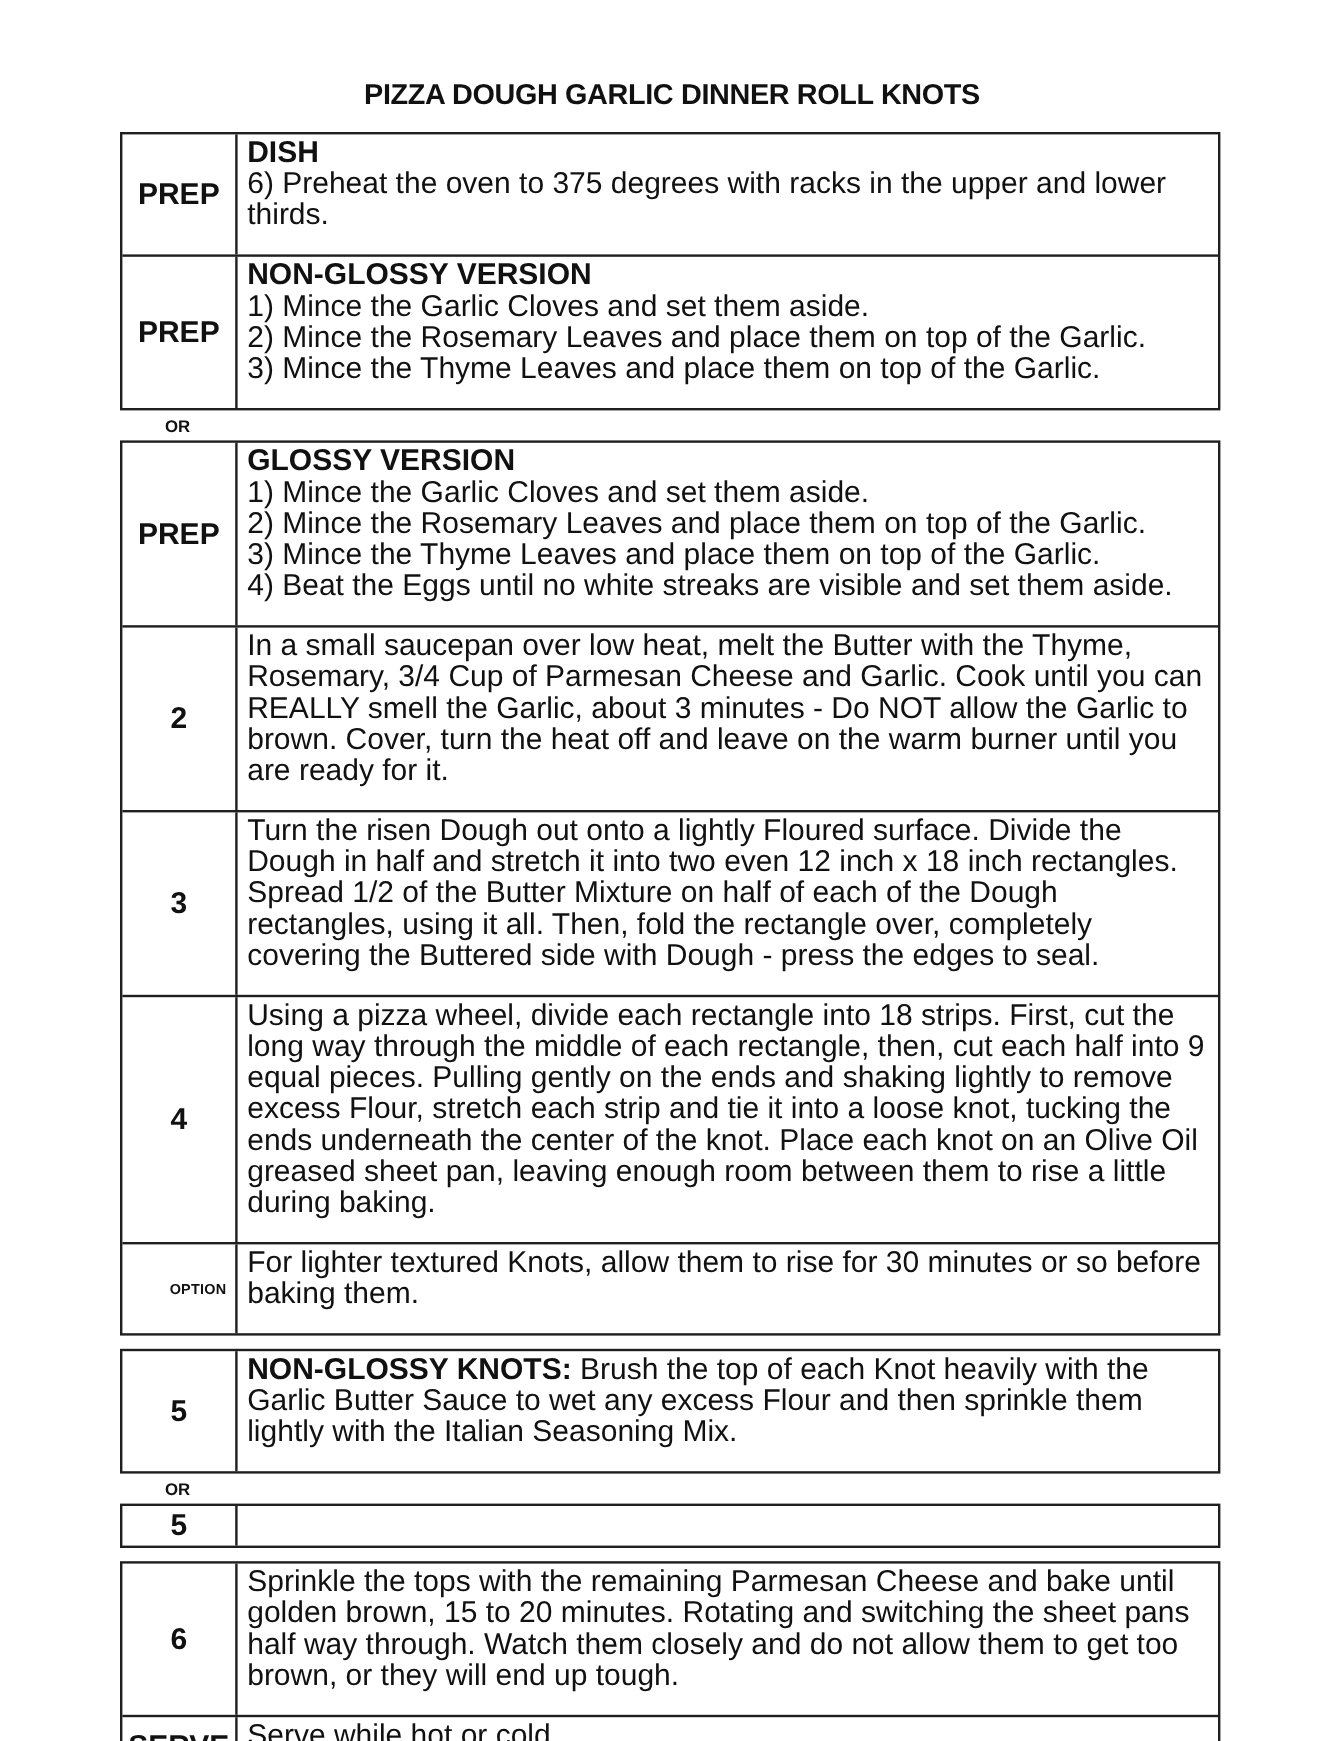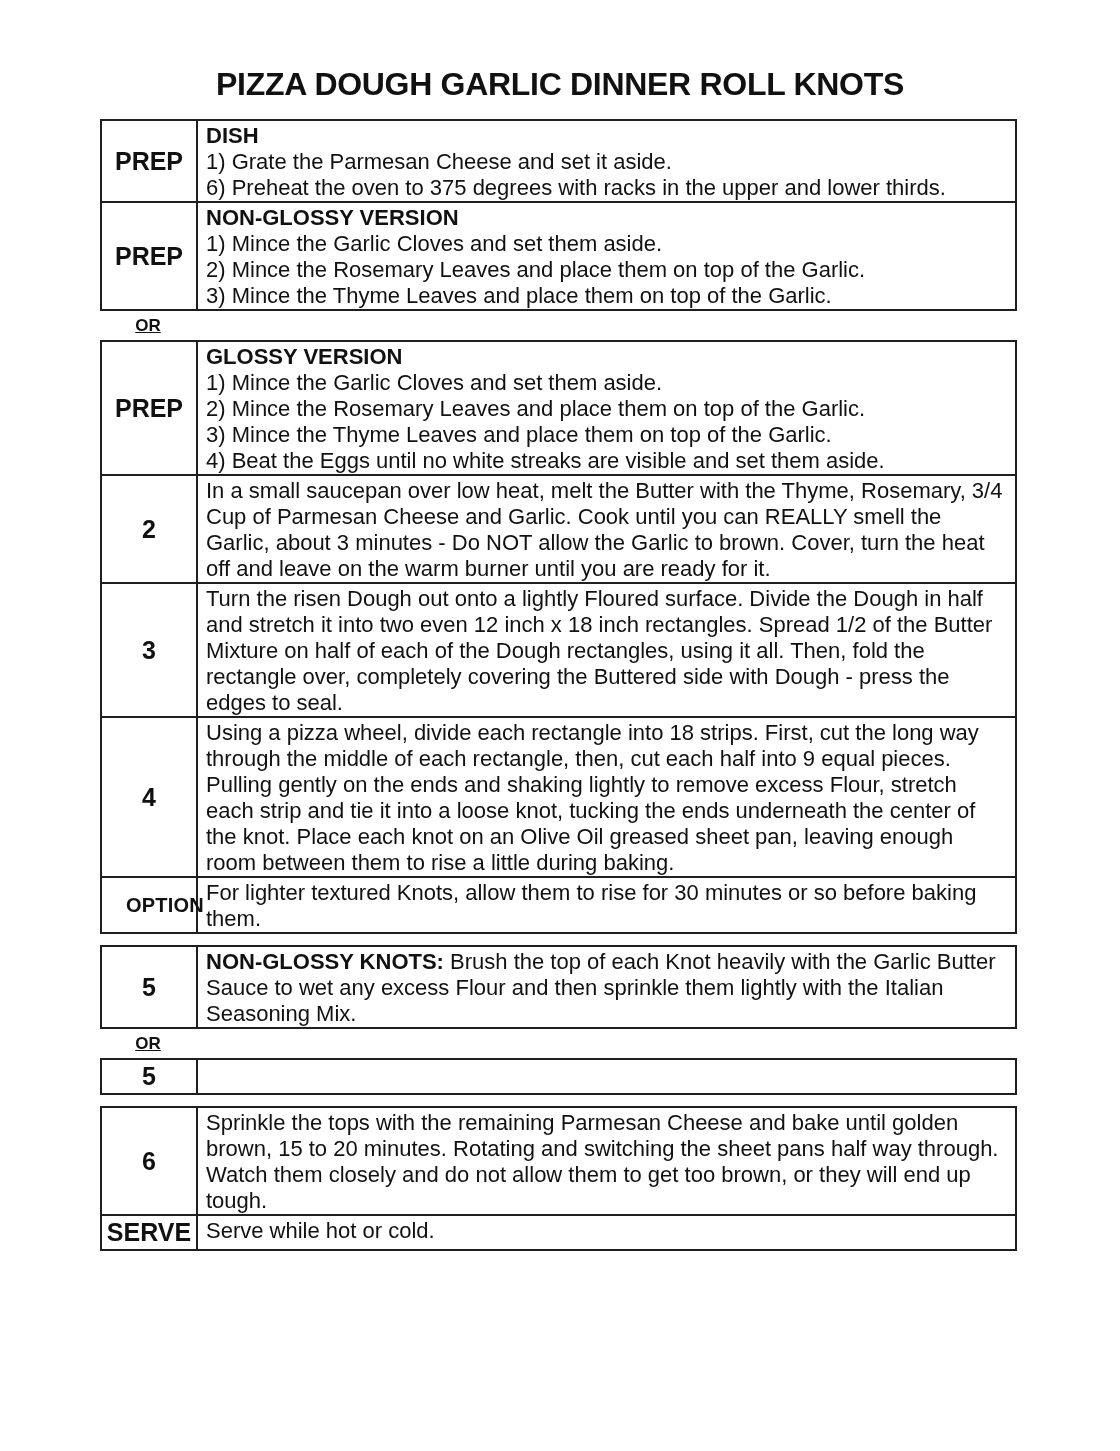--- a/index.html
+++ b/index.html
@@ -22,21 +22,21 @@
   .page {
     width: 1120px;
     height: 1451px;
     background: var(--bg);
     overflow: hidden;
   }
   .title {
     margin-top: 66px;
     text-align: center;
     font-weight: bold;
-    font-size: 32px;
+    font-size: 24px;
     letter-spacing: -0.3px;
     color: var(--text);
   }
   .content {
     width: 917px;
     margin: 16px 0 0 100px;
   }
   .tbl {
     border: 2px solid var(--border);
     background: var(--bg);
@@ -52,60 +52,58 @@
     border-right: 2px solid var(--border);
     display: flex;
     align-items: center;
     justify-content: center;
     font-weight: bold;
     font-size: 25px;
     text-align: center;
     padding: 2px 2px;
   }
   .cell-label.small {
-    font-size: 20px;
+    font-size: 12px;
     letter-spacing: 0.2px;
     margin-left: 32px;
   }
   .cell-content {
-    padding: 2px 10px 0 8px;
-    font-size: 22px;
+    padding: 2px 10px 20px 8px;
+    font-size: 25px;
     line-height: 26px;
   }
   .heading {
     font-weight: bold;
   }
   .bold-inline {
     font-weight: bold;
   }
   .or {
     width: 96px;
     text-align: center;
     font-weight: bold;
-    font-size: 17px;
+    font-size: 14px;
     padding: 5px 0 4px 0;
-    text-decoration: underline;
   }
   .gap-sm { height: 11px; }
 </style>
 </head>
 <body>
 
 <div class="page">
 
   <div class="title">PIZZA DOUGH GARLIC DINNER ROLL KNOTS</div>
 
   <div class="content">
 
     <div class="tbl">
       <div class="row">
         <div class="cell-label">PREP</div>
         <div class="cell-content">
           <div class="heading">DISH</div>
-          <div class="line">1) Grate the Parmesan Cheese and set it aside.</div>
           <div class="line">6) Preheat the oven to 375 degrees with racks in the upper and lower thirds.</div>
         </div>
       </div>
       <div class="row">
         <div class="cell-label">PREP</div>
         <div class="cell-content">
           <div class="heading">NON-GLOSSY VERSION</div>
           <div class="line">1) Mince the Garlic Cloves and set them aside.</div>
           <div class="line">2) Mince the Rosemary Leaves and place them on top of the Garlic.</div>
           <div class="line">3) Mince the Thyme Leaves and place them on top of the Garlic.</div>

